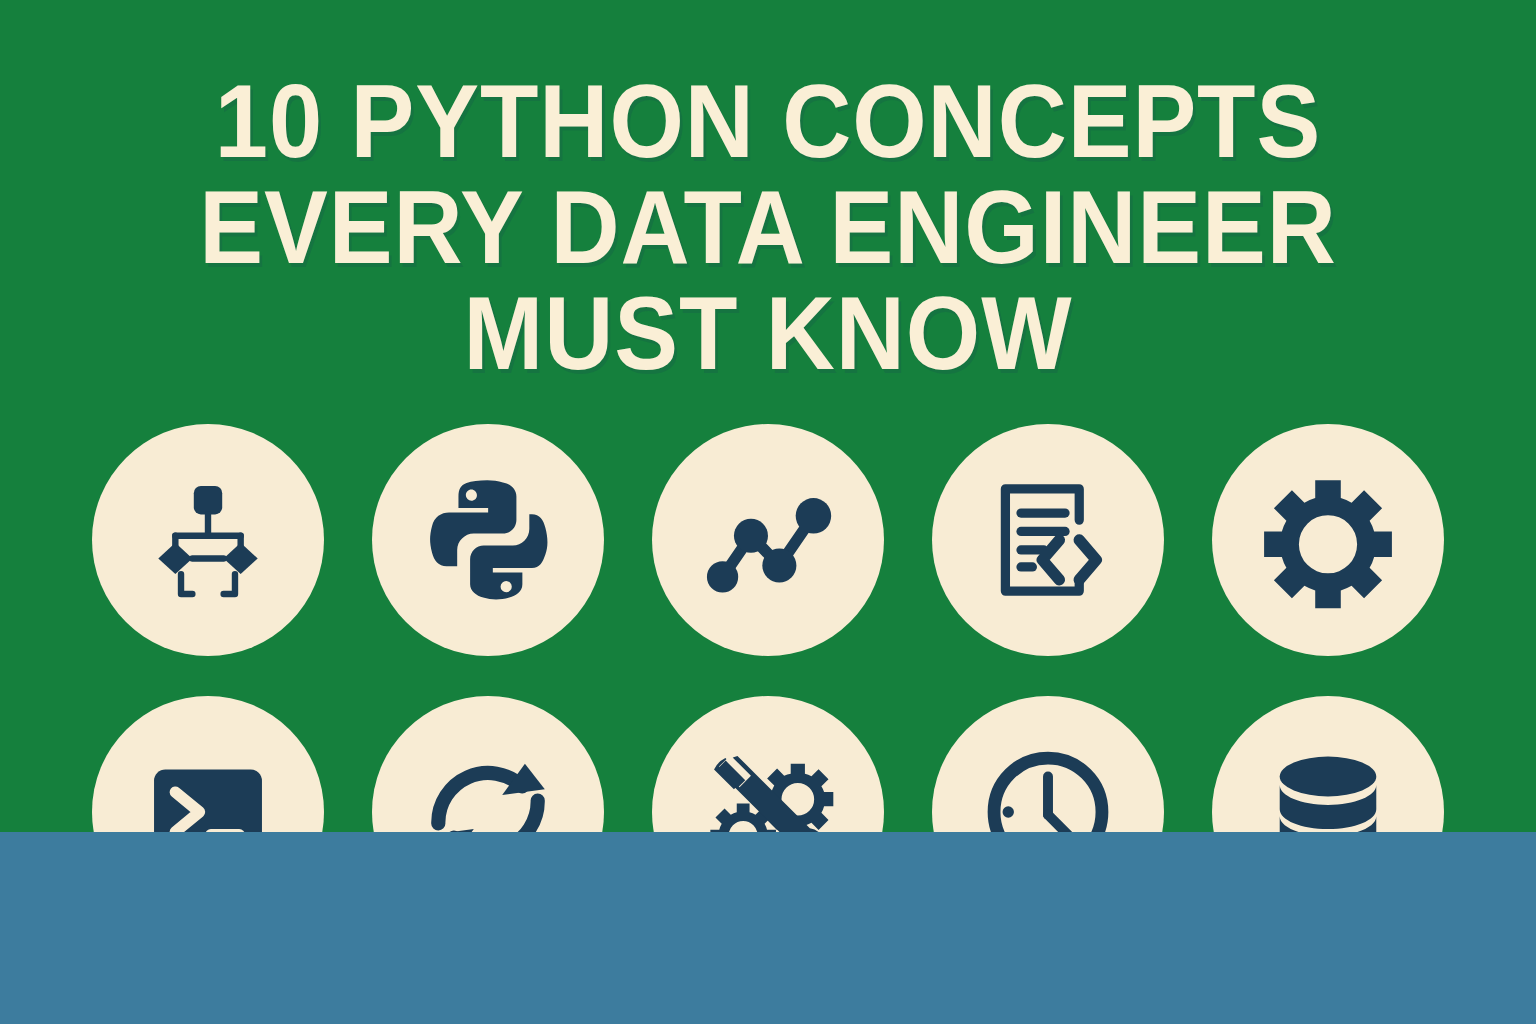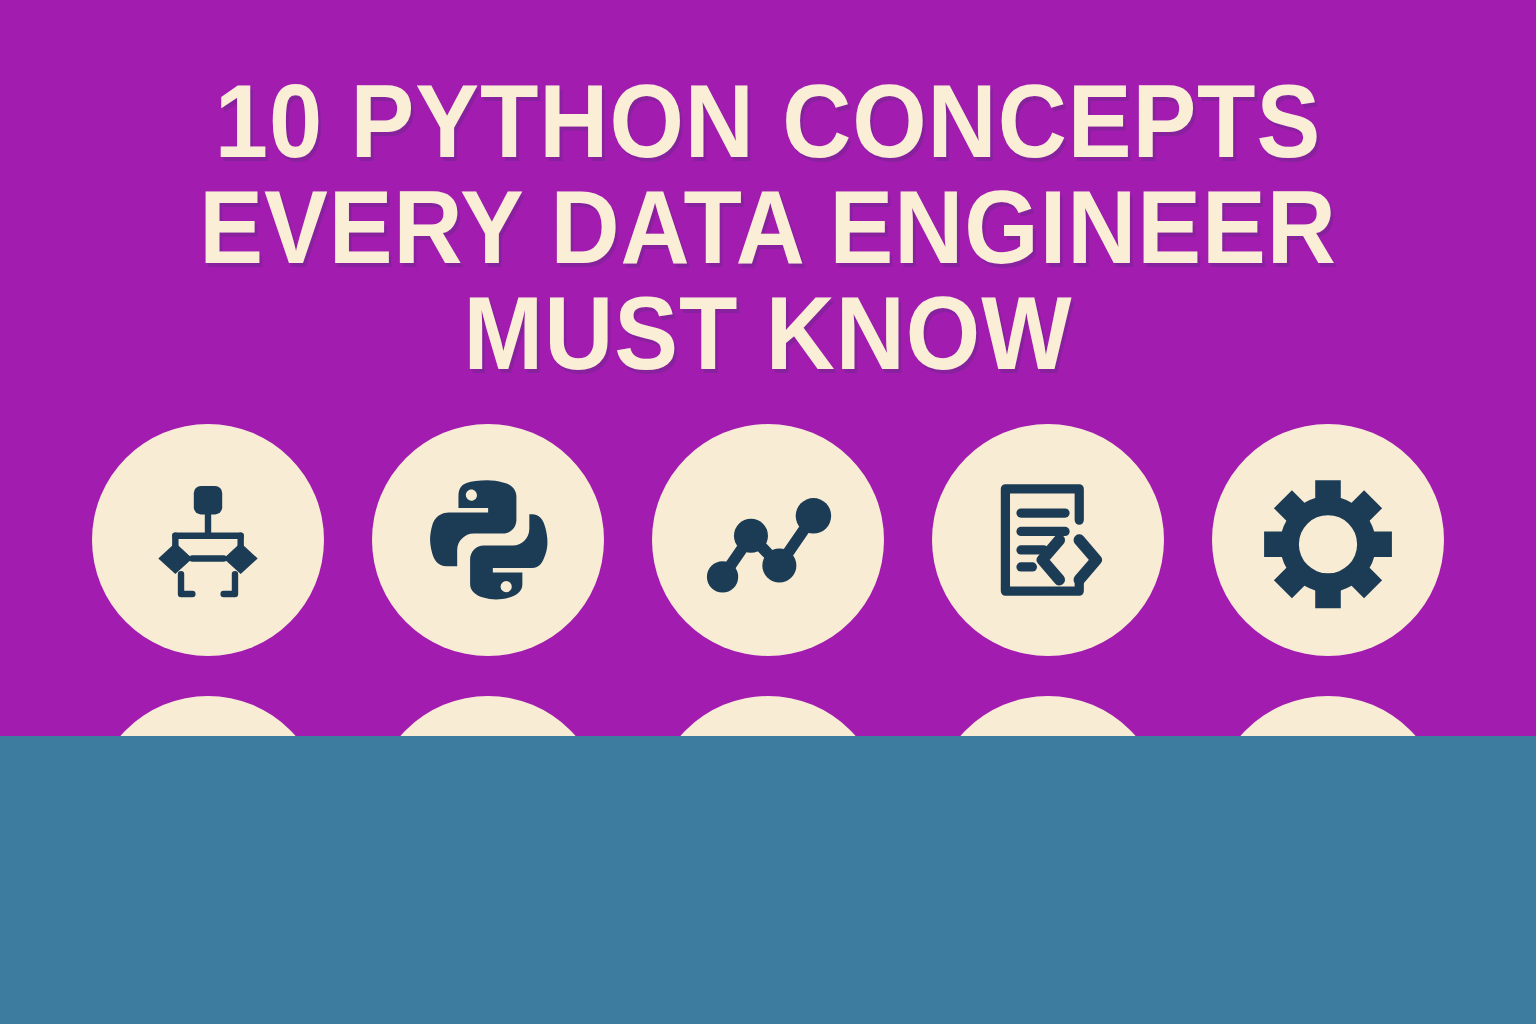--- a/index.html
+++ b/index.html
@@ -6,22 +6,22 @@
     margin: 0;
     padding: 0;
     background: #3d7c9e;
   }
   body {
     font-family: "Liberation Sans", sans-serif;
   }
   .poster {
     position: relative;
     width: 1536px;
-    height: 736px;
-    background: #a21caf;
+    height: 832px;
+    background: #15803d;
     overflow: hidden;
   }
 
   
   .title-block {
     position: absolute;
     left: 0;
     top: 68px;
     width: 1536px;
     text-align: center;

